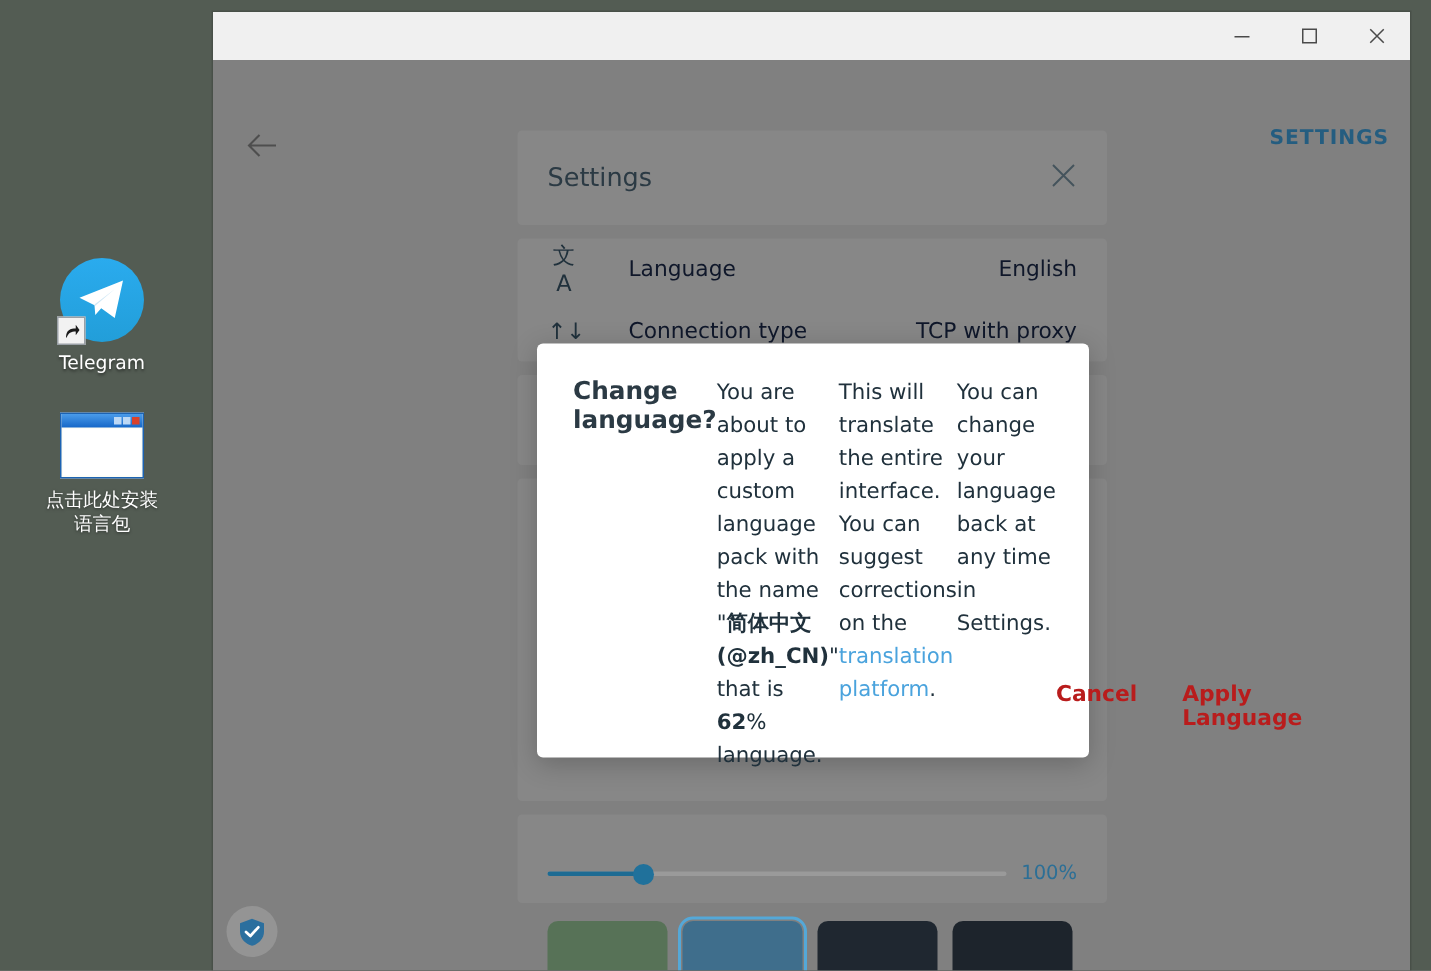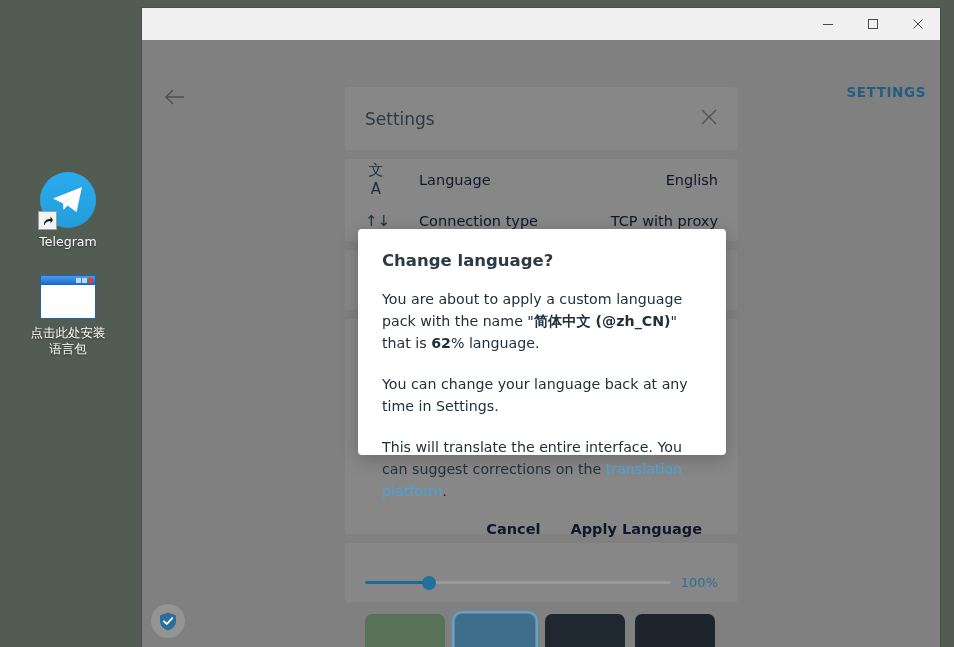--- a/index.html
+++ b/index.html
@@ -148,40 +148,40 @@
   #shield-btn {
     position: absolute; left: 9px; bottom: 9px;
     width: 34px; height: 34px; border-radius: 50%;
     background: rgba(255,255,255,.16);
     display: flex; align-items: center; justify-content: center; cursor: default;
   }
 
   
   #dialog {
     position: absolute; left: 216px; top: 189px;
-    width: 368px; height: 226px;
+    width: 368px; height: 276px;
     background: #ffffff; border-radius: 4px;
     box-shadow: 0 4px 18px rgba(0,0,0,.22);
     padding: 22px 24px 0 24px;
-    display: flex; flex-direction: column;
+    display: flex; 
   }
   #dialog h2 {
     font-size: 16.5px; font-weight: 700; color: #2b3a44; margin-bottom: 18px;
   }
   #dialog p {
     font-size: 14.2px; line-height: 22px; color: #20313c; margin-bottom: 19px;
   }
   #dialog p b { font-weight: 700; }
   #dialog a { color: #4aa3dd; text-decoration: none; cursor: default; }
   #dialog .actions {
     margin-top: auto; display: flex; justify-content: flex-end;
     gap: 30px; padding-bottom: 18px;
   }
   #dialog .actions span {
-    color: #0f172a; font-size: 14.5px; font-weight: 600; cursor: default;
+    color: #b91c1c; font-size: 14.5px; font-weight: 600; cursor: default;
   }
 </style>
 </head>
 <body>
 
 <div id="desktop">
 
   <div class="desk-icon" id="icon-telegram">
     <div class="tg-wrap">
       <div class="tg-circle">
@@ -297,24 +297,24 @@
         <path d="M10 1.5 L18 4.5 V10 C18 15, 14 18.5, 10 19.5 C6 18.5, 2 15, 2 10 V4.5 Z" fill="#2b6f9e"></path>
         <path d="M6 10.3 L8.9 13 L14.2 7.2" fill="none" stroke="#ffffff" stroke-width="1.8" stroke-linecap="round" stroke-linejoin="round"></path>
       </svg>
     </div>
 
     <div id="dialog">
       <h2>Change language?</h2>
       <p>
         <span>You are about to apply a custom language pack with the name "</span><b>简体中文 (@zh_CN)</b><span>" that is </span><b>62</b><span>% language.</span>
       </p>
-      <p>You can change your language back at any time in Settings.</p>
       <p>
         <span>This will translate the entire interface. You can suggest corrections on the </span><a href="#">translation platform</a><span>.</span>
       </p>
+      <p>You can change your language back at any time in Settings.</p>
       <div class="actions">
         <span>Cancel</span>
         <span>Apply Language</span>
       </div>
     </div>
 
   </div>
 </div>
 
 </body></html>

